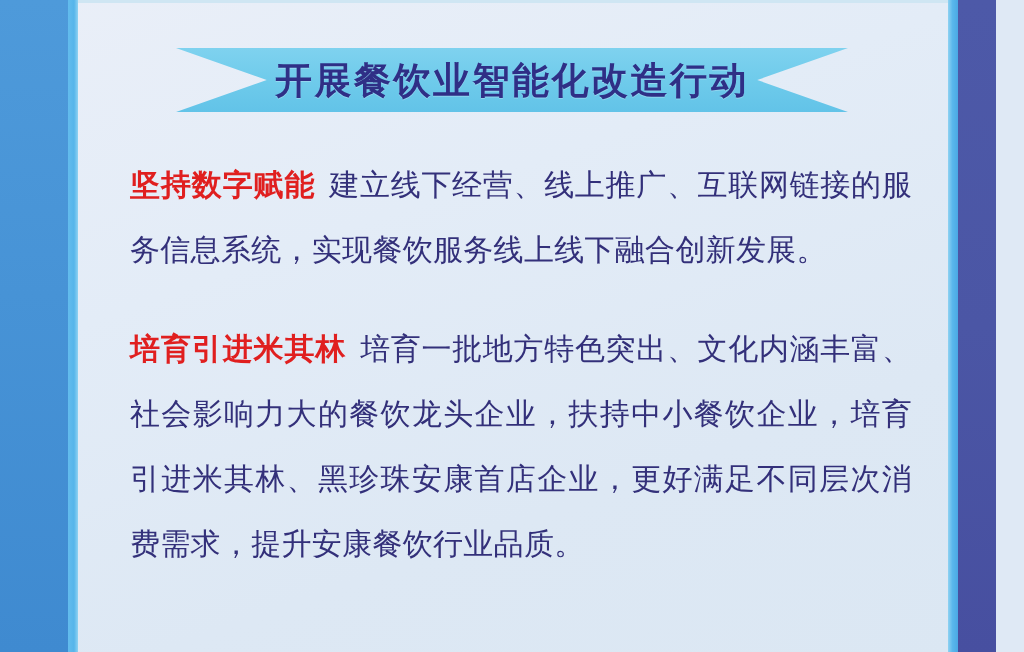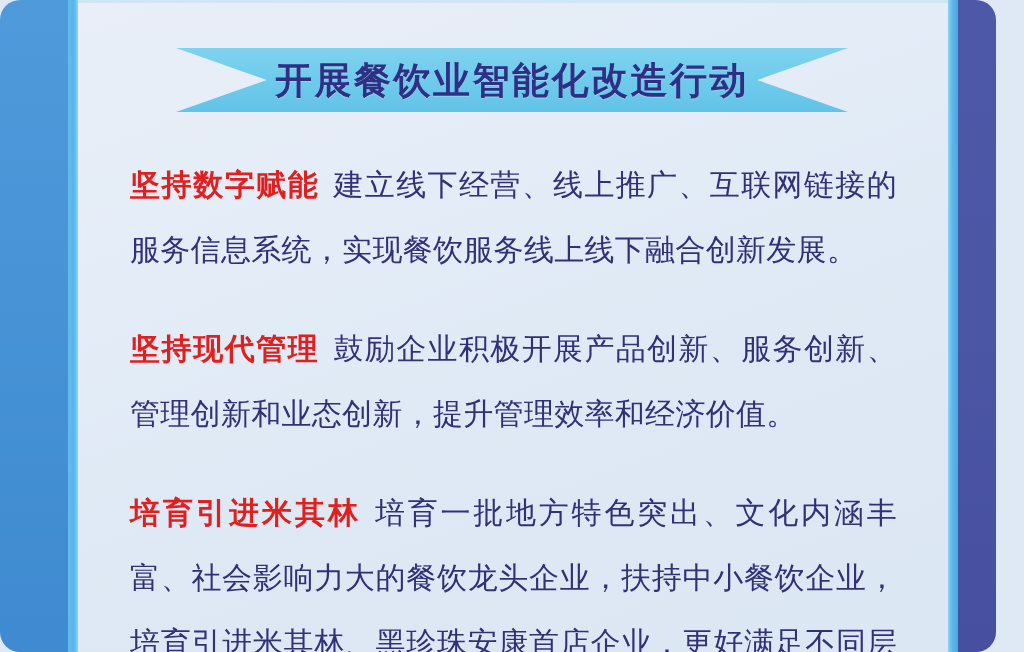--- a/index.html
+++ b/index.html
@@ -13,21 +13,20 @@
     font-family: "Liberation Sans", "DejaVu Sans", sans-serif;
     background: #dfe9f5;
   }
 
   .poster {
     position: relative;
     width: 996px;
     height: 652px;
     background: linear-gradient(160deg, #eaeff8 0%, #e3ecf7 35%, #dde8f4 70%, #dbe7f3 100%);
     overflow: hidden;
-    border-radius: 20px;
   }
 
   
   .band-left-solid {
     position: absolute;
     left: 0; top: 0;
     width: 68px; height: 652px;
     background: linear-gradient(180deg, #4e9ada 0%, #4793d6 45%, #3f8ad0 100%);
   }
   .band-left-stripe {
@@ -97,21 +96,21 @@
     left: 130px;
     top: 152px;
     width: 782px;
   }
   .para {
     color: #33307a;
     font-size: 30px;
     line-height: 65px;
     text-align: justify;
     text-justify: inter-ideograph;
-    margin: 0 15px 34px 0;
+    margin: 0 0 34px 0;
     letter-spacing: 0.3px;
   }
   .para:last-child { margin-bottom: 0; }
 
   .lead {
     color: #e01f1f;
     font-weight: bold;
     letter-spacing: 0.5px;
     margin-right: 14px;
   }
@@ -132,22 +131,19 @@
   <div class="ribbon">
     <span class="ribbon-title">开展餐饮业智能化改造行动</span>
   </div>
 
   <div class="content">
 
     <p class="para">
       <span class="lead">坚持数字赋能</span><span>建立线下经营、线上推广、互联网链接的服务信息系统，实现餐饮服务线上线下融合创新发展。</span>
     </p>
 
-    <p class="para">
-      <span class="lead">坚持现代管理</span><span>鼓励企业积极开展产品创新、服务创新、管理创新和业态创新，提升管理效率和经济价值。</span>
-    </p>
 
     <p class="para">
       <span class="lead">培育引进米其林</span><span>培育一批地方特色突出、文化内涵丰富、社会影响力大的餐饮龙头企业，扶持中小餐饮企业，培育引进米其林、黑珍珠安康首店企业，更好满足不同层次消费需求，提升安康餐饮行业品质。</span>
     </p>
 
   </div>
 </div>
 
 </body></html>

